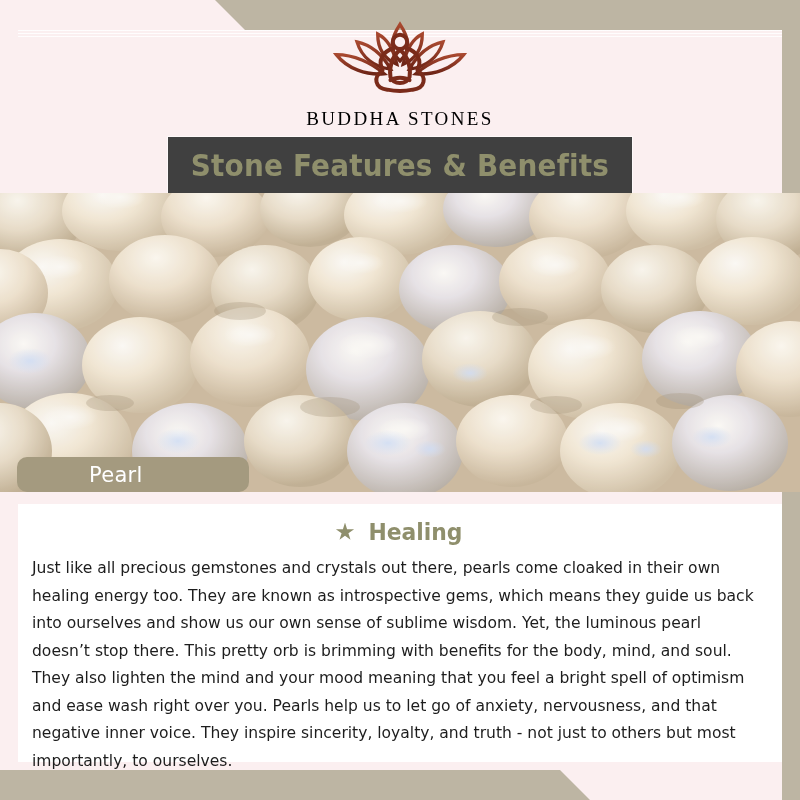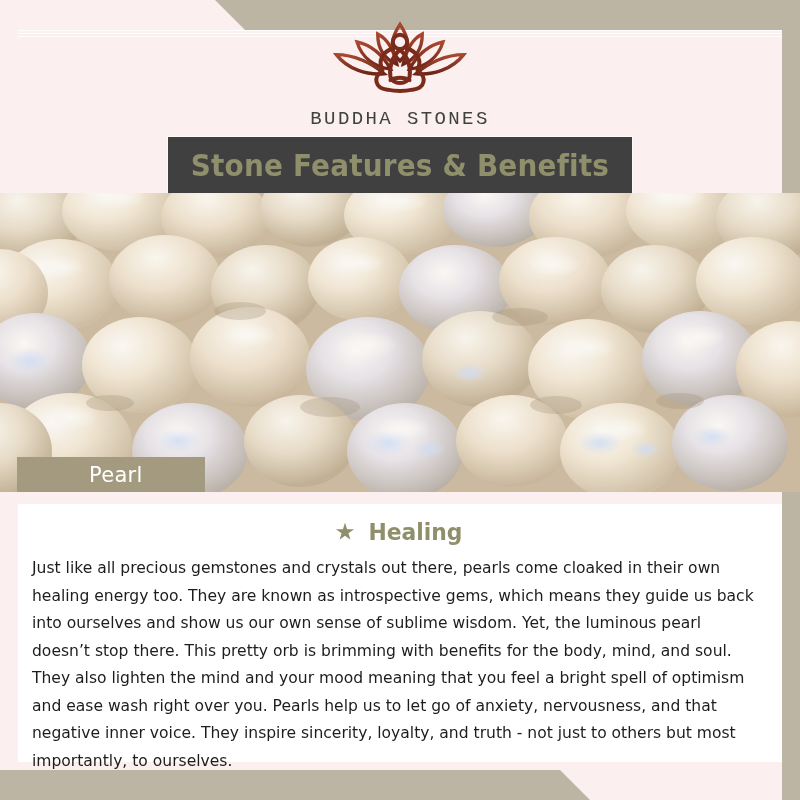--- a/index.html
+++ b/index.html
@@ -92,24 +92,24 @@
     width: 800px; height: 150px;
     display: flex;
     flex-direction: column;
     align-items: center;
     justify-content: flex-start;
     padding-top: 18px;
   }
   .logo-mark { width: 160px; height: 86px; display: block; }
   .logo-word {
     margin-top: 4px;
-    font-family: Liberation Mono, monospace;
+    font-family: Liberation Serif, serif;
     font-size: 19px;
     letter-spacing: 2.4px;
-    color: #404040;
+    color: #000000;
     font-weight: 400;
   }
 
   
   .title-banner {
     position: absolute;
     top: 137px; left: 168px;
     width: 464px; height: 56px;
     background: #404040;
     display: flex;
@@ -134,25 +134,26 @@
     width: 800px; height: 299px;
     overflow: hidden;
     background: #ddd2c2;
   }
   .photo svg { display: block; width: 800px; height: 299px; }
 
   
   .stone-band {
     position: absolute;
     left: 17px; bottom: 0;
-    width: 188px; height: 35px;
+    width: 232px; height: 35px;
     background: #a49a7f;
     display: flex;
     align-items: center;
     padding-left: 72px;
+    border-radius: 10px;
   }
   .stone-band-text {
     color: #ffffff;
     font-family: "DejaVu Sans", sans-serif;
     font-size: 21px;
     font-weight: 500;
     letter-spacing: .3px;
   }
 
   

